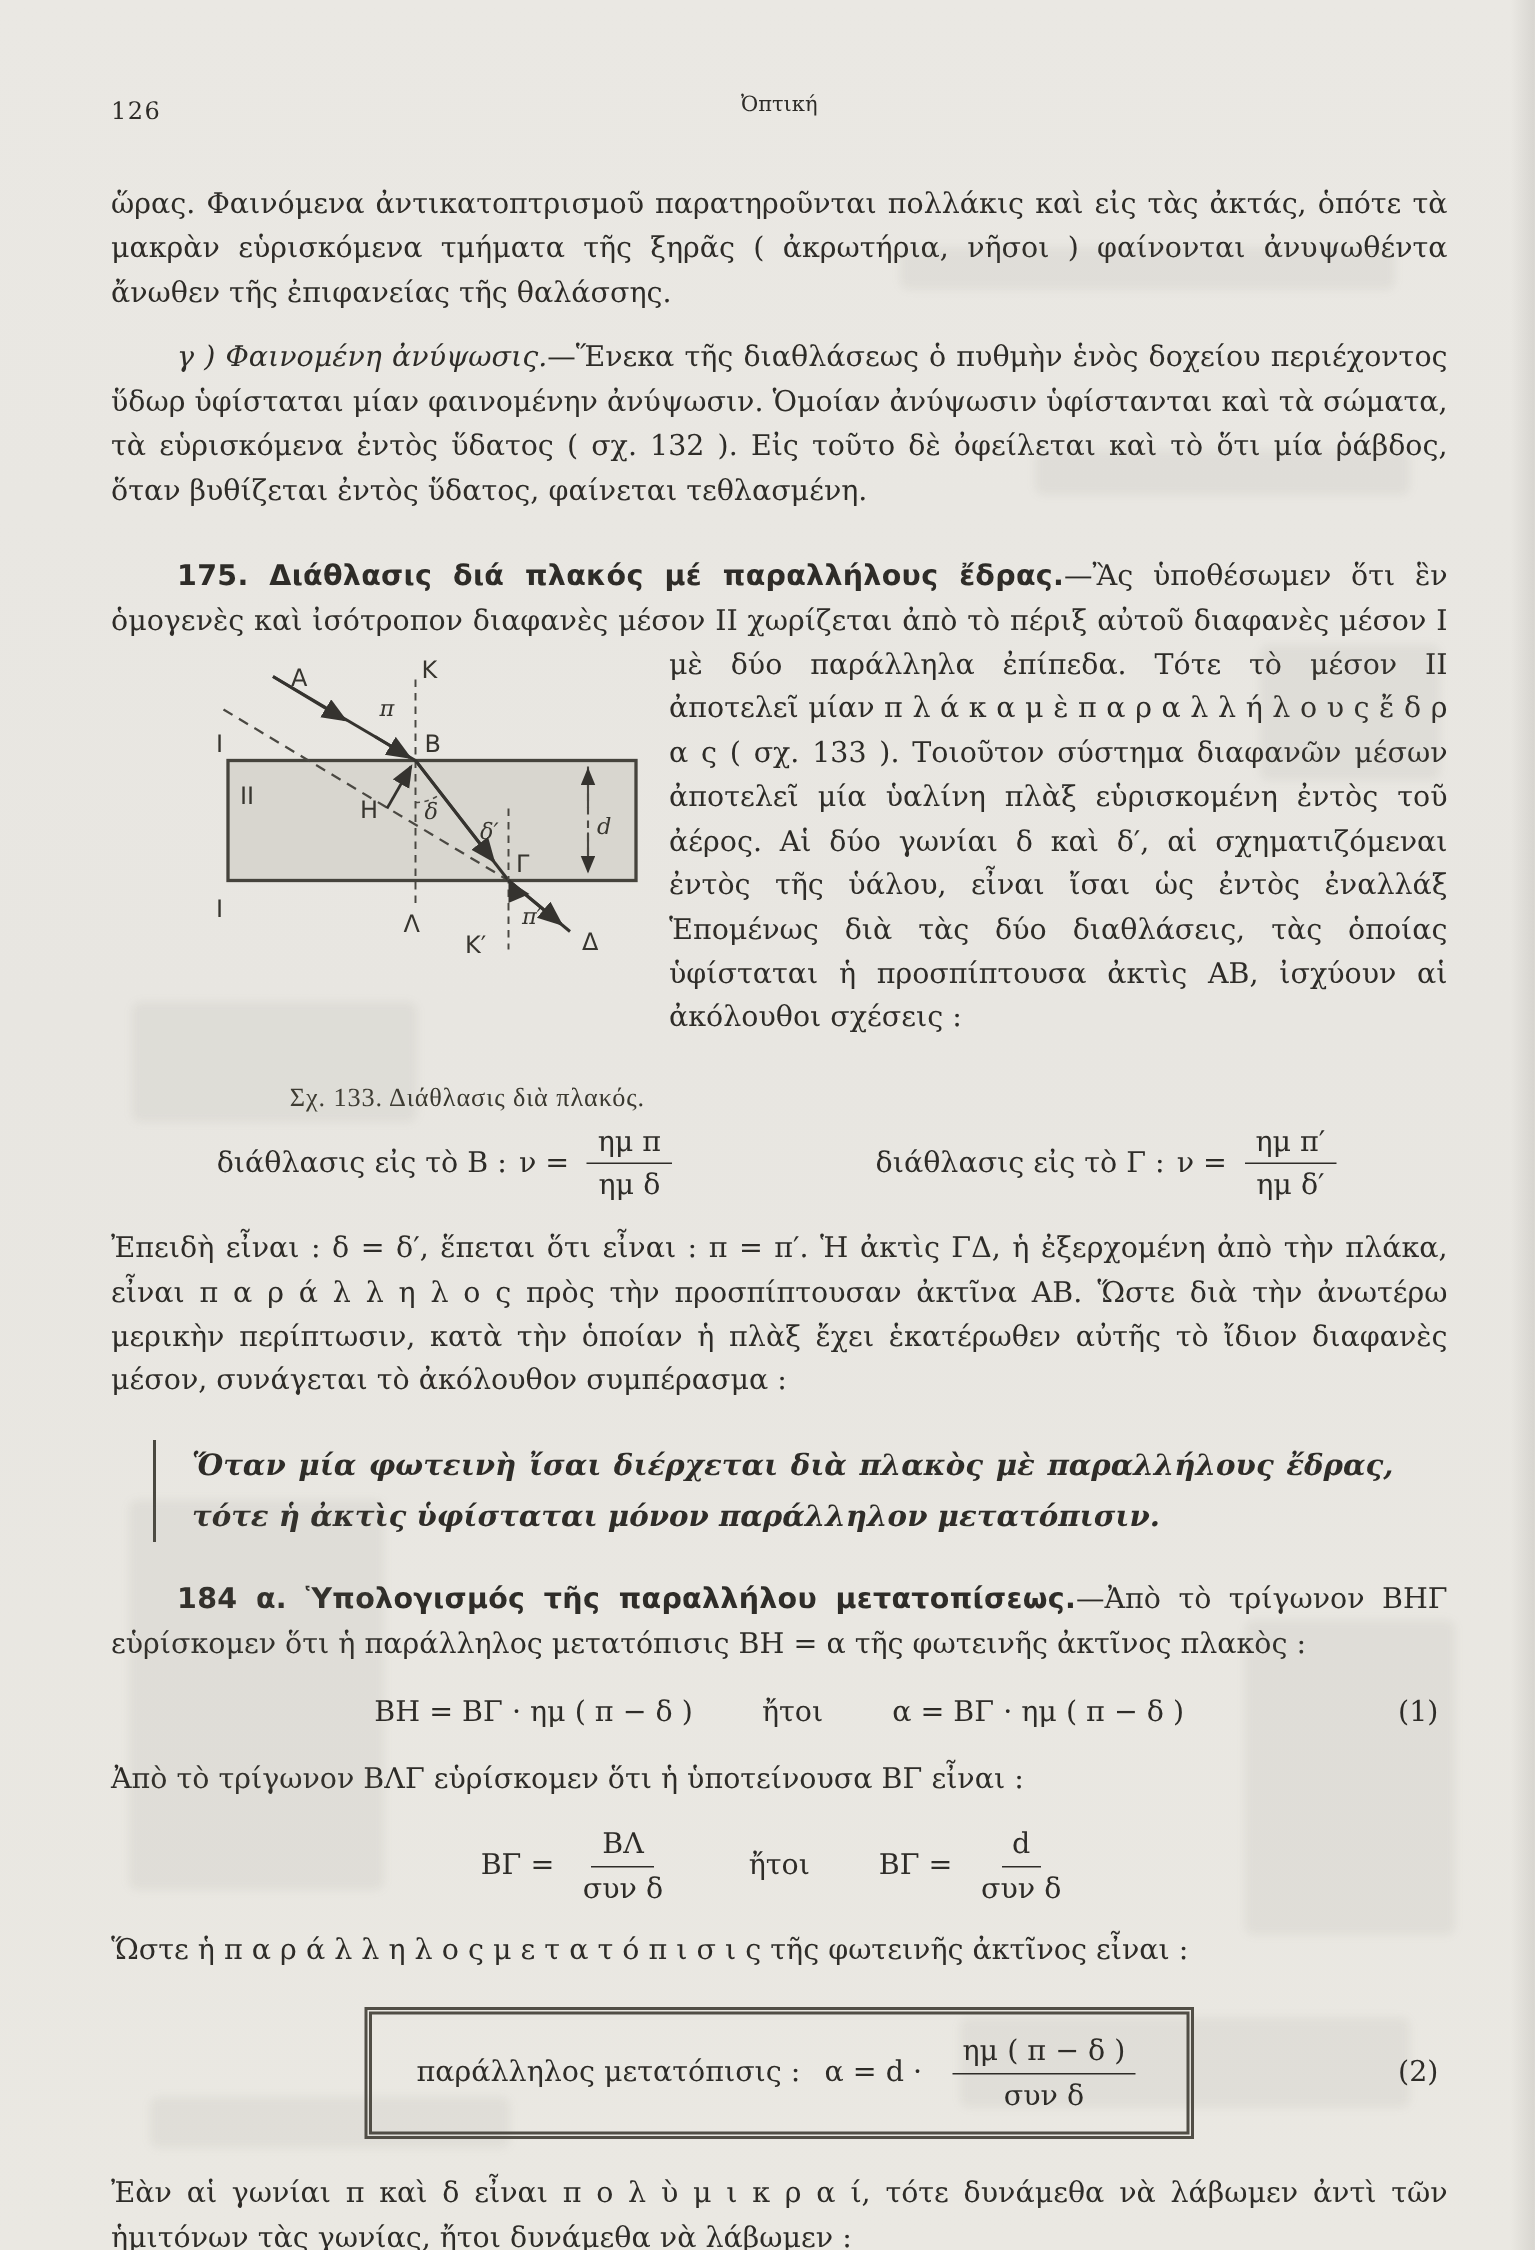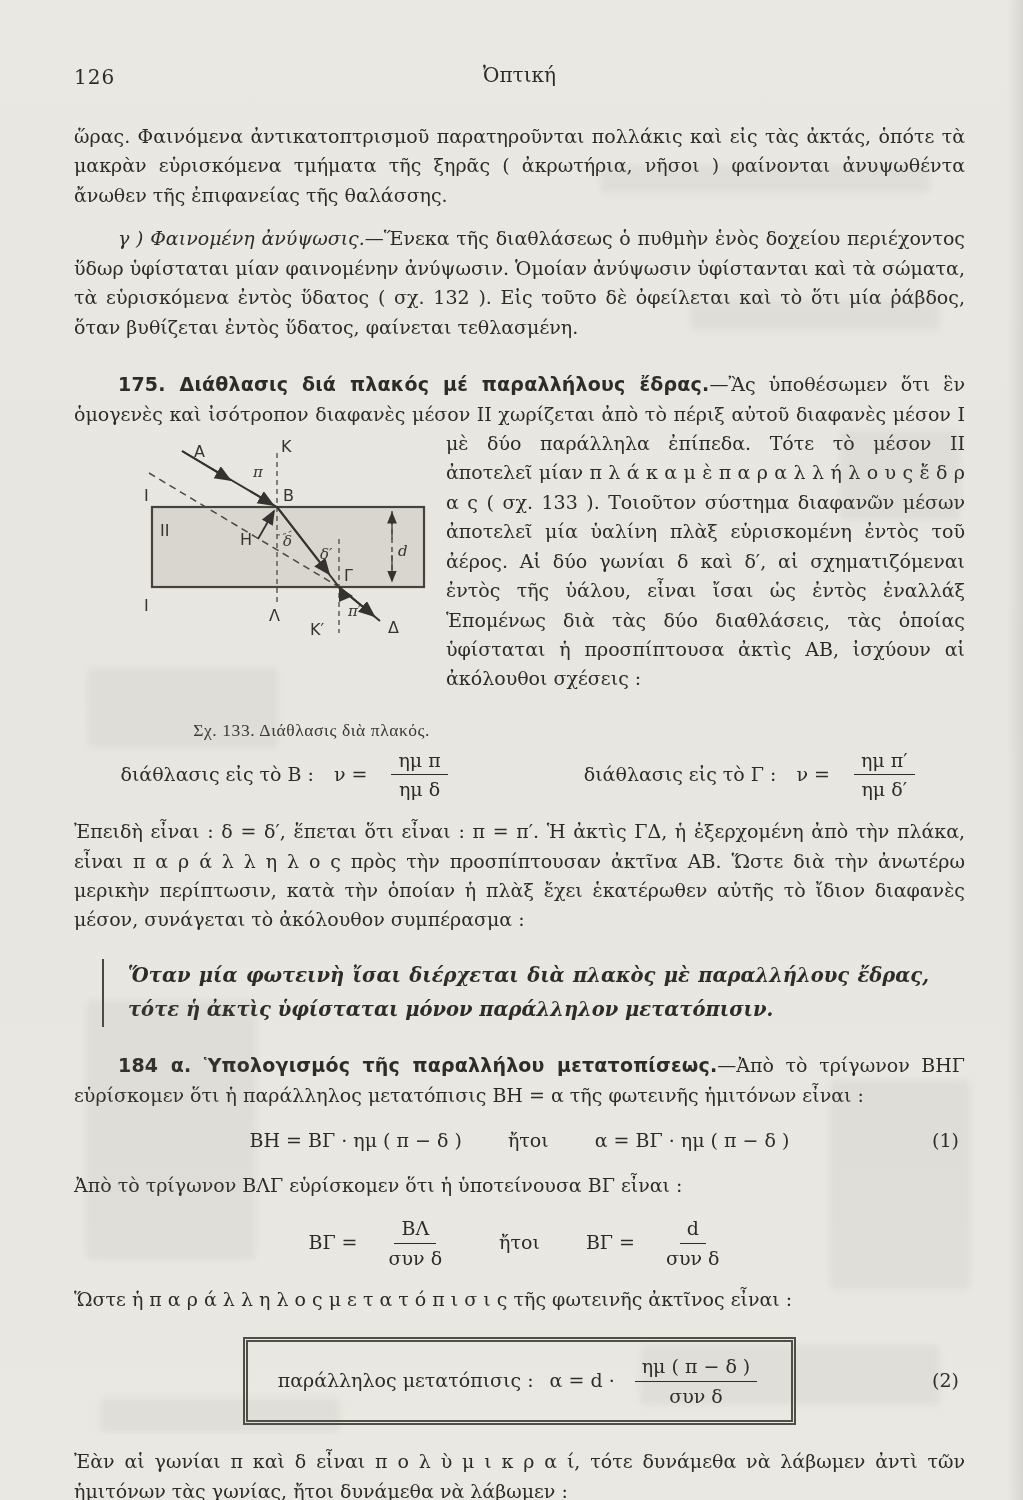--- a/index.html
+++ b/index.html
@@ -14,41 +14,41 @@
     overflow:hidden;box-sizing:border-box;
     padding:60px 58px 0 74px;
   }
   .page::before{
     content:"";position:absolute;top:0;right:0;width:16px;height:100%;
     background:linear-gradient(90deg,transparent,rgba(60,58,52,0.10));
     pointer-events:none;
   }
   .smudge{position:absolute;background:rgba(112,110,100,0.08);filter:blur(3px);border-radius:6px;}
   .pagehead{position:relative;height:32px;margin-bottom:30px;}
-  .pgnum{position:absolute;left:0;top:2px;font-size:20px;letter-spacing:1px;}
-  .ptitle{position:absolute;left:0;right:0;top:0;text-align:center;font-size:20px;}
+  .pgnum{position:absolute;left:0;top:2px;font-size:16px;letter-spacing:1px;}
+  .ptitle{position:absolute;left:0;right:0;top:0;text-align:center;font-size:14px;}
   p,.para{margin:0;text-align:justify;}
   .indent{text-indent:44px;}
   .mt14{margin-top:14px;} .mt16{margin-top:16px;} .mt20{margin-top:20px;} .mt28{margin-top:28px;}
   .h-sans{font-family:"DejaVu Sans", sans-serif;font-weight:bold;font-size:19px;letter-spacing:0.2px;}
   .bi{font-weight:normal;font-style:italic;}
   .figwrap{float:left;width:352px;margin:10px 16px 4px 4px;}
   .figcap{font-family:Liberation Serif, serif;font-size:17.5px;text-align:right;
           margin-top:20px;letter-spacing:0.6px;color:#3a382f;}
   svg text{font-family:"DejaVu Sans", sans-serif;font-size:16px;fill:#37352f;}
   svg text.it{font-family:"DejaVu Serif", serif;font-style:italic;font-size:15px;}
   .eqrow{position:relative;display:flex;justify-content:center;align-items:center;
          gap:46px;margin:16px 0;clear:left;}
   .eqrow .gapbig{width:40px;}
   .eqno{position:absolute;right:6px;top:50%;transform:translateY(-50%);}
   .frac{display:inline-flex;flex-direction:column;align-items:center;
         vertical-align:middle;line-height:1.2;margin:0 4px;}
   .frac .num{border-bottom:1.7px solid #2e2c28;padding:0 7px 3px;text-align:right;}
   .frac .den{padding:3px 7px 0;}
-  .grp{display:inline-flex;align-items:center;gap:20px;}
+  .grp{display:inline-flex;align-items:center;gap:8px;}
   .quote{display:flex;margin:24px 0 24px 28px;}
   .qbar{width:2px;background:#4a4840;margin-right:24px;flex:0 0 2px;}
   .qtext{font-weight:bold;font-style:italic;font-size:19.5px;line-height:1.75;
          padding-right:36px;text-align:justify;}
   .eq2wrap{position:relative;display:flex;justify-content:center;margin:22px 0;clear:left;}
   .eq2box{border:5px double #514e46;padding:13px 30px;display:flex;align-items:center;gap:16px;}
 </style>
 </head>
 <body>
 
@@ -151,21 +151,21 @@
     </span>
   </div>
 
   <p class="mt16" style="clear:left;">Ἐπειδὴ εἶναι : δ = δ′, ἕπεται ὅτι εἶναι : π = π′. Ἡ ἀκτὶς ΓΔ, ἡ ἐξερχομένη ἀπὸ τὴν πλάκα, εἶναι π α ρ ά λ λ η λ ο ς πρὸς τὴν προσπίπτουσαν ἀκτῖνα ΑΒ. Ὥστε διὰ τὴν ἀνωτέρω μερικὴν περίπτωσιν, κατὰ τὴν ὁποίαν ἡ πλὰξ ἔχει ἑκατέρωθεν αὐτῆς τὸ ἴδιον διαφανὲς μέσον, συνάγεται τὸ ἀκόλουθον συμπέρασμα :</p>
 
   <div class="quote">
     <div class="qbar"></div>
     <div class="qtext">Ὅταν μία φωτεινὴ ἴσαι διέρχεται διὰ πλακὸς μὲ παραλλήλους ἔδρας, τότε ἡ ἀκτὶς ὑφίσταται μόνον παράλληλον μετατόπισιν.</div>
   </div>
 
-  <p class="indent"><span class="h-sans">184 α. Ὑπολογισμός τῆς παραλλήλου μετατοπίσεως.</span><span>—Ἀπὸ τὸ τρίγωνον ΒΗΓ εὑρίσκομεν ὅτι ἡ παράλληλος μετατόπισις ΒΗ = α τῆς φωτεινῆς ἡμιτόνων εἶναι :</span></p>
+  <p class="indent"><span class="h-sans">184 α. Ὑπολογισμός τῆς παραλλήλου μετατοπίσεως.</span><span>—Ἀπὸ τὸ τρίγωνον ΒΗΓ εὑρίσκομεν ὅτι ἡ παράλληλος μετατόπισις ΒΗ = α τῆς φωτεινῆς ἀκτῖνος πλακὸς :</span></p>
 
   <div class="eqrow">
     <span>ΒΗ = ΒΓ · ημ ( π − δ )</span>
     <span>ἤτοι</span>
     <span>α = ΒΓ · ημ ( π − δ )</span>
     <span class="eqno">(1)</span>
   </div>
 
   <p>Ἀπὸ τὸ τρίγωνον ΒΛΓ εὑρίσκομεν ὅτι ἡ ὑποτείνουσα ΒΓ εἶναι :</p>
 

